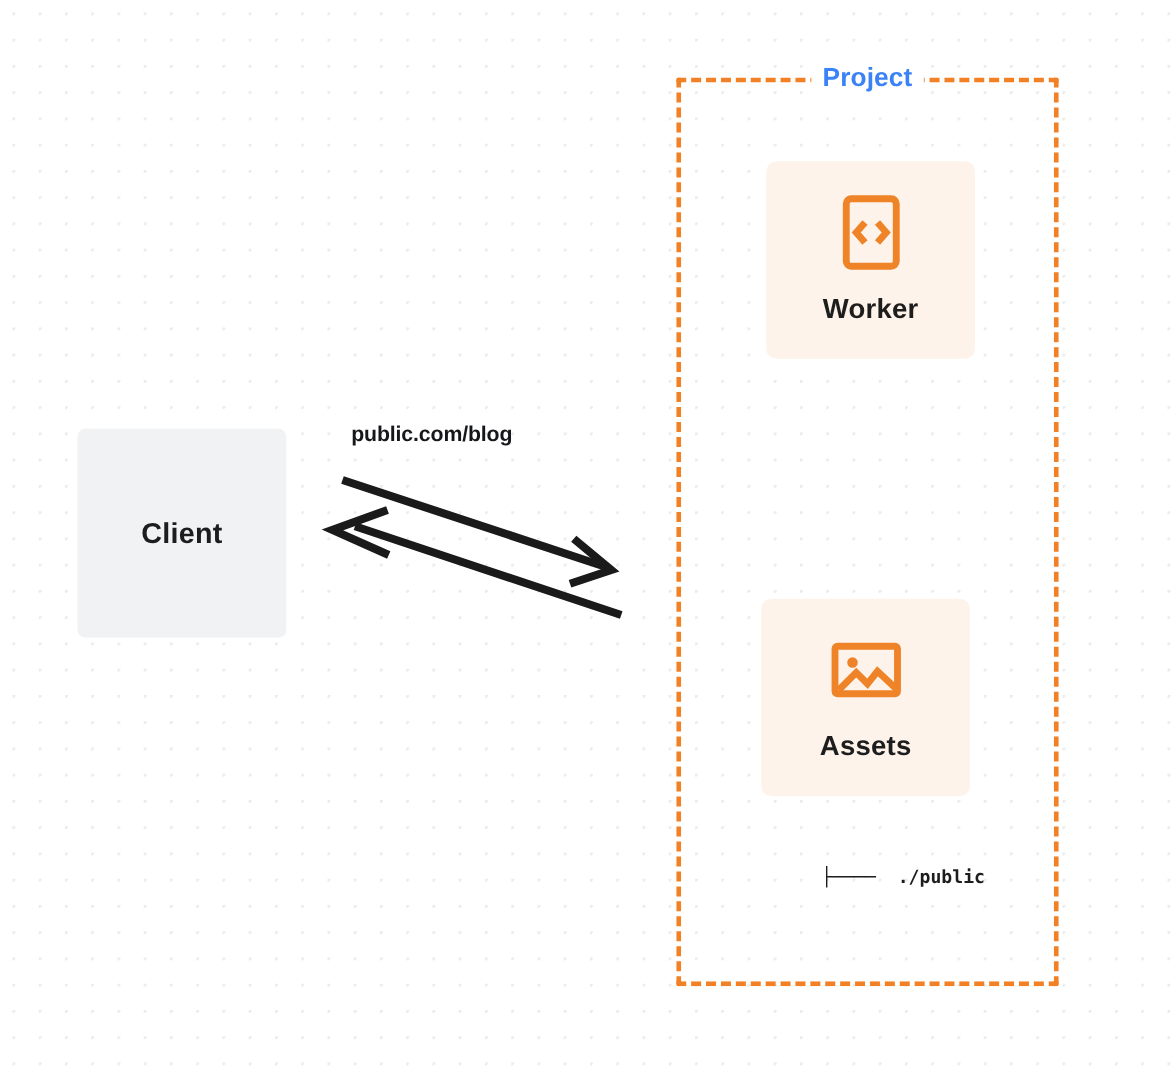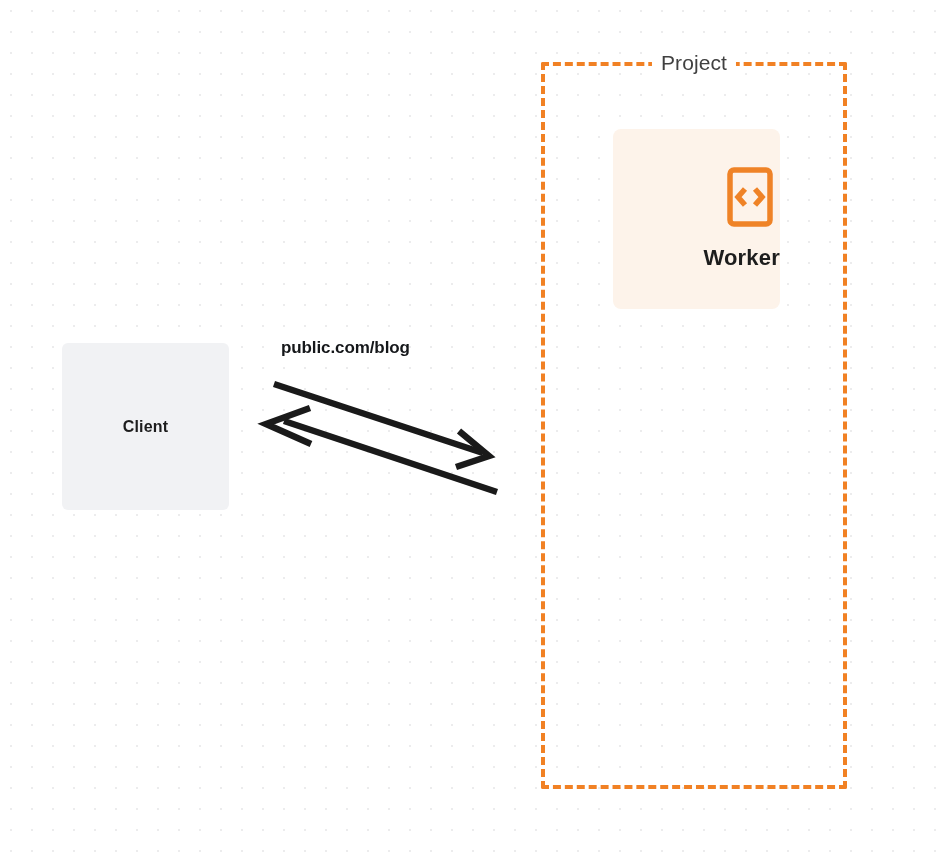--- a/index.html
+++ b/index.html
@@ -31,21 +31,21 @@
     top: 343px;
     width: 167px;
     height: 167px;
     background: #f1f2f4;
     border-radius: 6px;
     display: flex;
     align-items: center;
     justify-content: center;
   }
   .client-label {
-    font-size: 16px;
+    font-size: 23px;
     font-weight: bold;
     color: #1d1d1d;
     letter-spacing: 0.2px;
   }
 
   
   .arrows-svg {
     position: absolute;
     left: 0;
     top: 0;
@@ -77,36 +77,36 @@
     border-radius: 2px;
   }
   .project-title {
     position: absolute;
     left: 50%;
     top: -15px;
     transform: translateX(-50%);
     background: #ffffff;
     padding: 0 9px;
     font-size: 21px;
-    font-weight: normal;
-    color: #404040;
+    font-weight: bold;
+    color: #3b82f6;
     white-space: nowrap;
     letter-spacing: 0.1px;
   }
 
   
   .card {
     position: absolute;
     width: 167px;
-    height: 180px;
+    height: 158px;
     background: #fdf3ea;
     border-radius: 8px;
     display: flex;
     flex-direction: column;
-    align-items: flex-end;
+    align-items: center;
     justify-content: center;
   }
   .card-worker { left: 613px; top: 129px; }
   .card-assets { left: 609px; top: 479px; }
 
   .card-icon {
     width: 60px;
     height: 60px;
     display: block;
     margin-bottom: 18px;
@@ -164,18 +164,27 @@
 
   <div class="card card-worker">
     <svg class="card-icon" viewBox="0 0 60 60">
       <rect x="10" y="3" width="40" height="54" rx="4" ry="4" fill="none" stroke="#ef8327" stroke-width="5.5"></rect>
       <polyline points="25,22 18,30 25,38" fill="none" stroke="#ef8327" stroke-width="5.5" stroke-linecap="butt" stroke-linejoin="miter"></polyline>
       <polyline points="35,22 42,30 35,38" fill="none" stroke="#ef8327" stroke-width="5.5" stroke-linecap="butt" stroke-linejoin="miter"></polyline>
     </svg>
     <span class="card-label">Worker</span>
   </div>
 
+  <div class="card card-assets">
+    <svg class="card-icon" viewBox="0 0 60 60">
+      <rect x="5" y="11" width="50" height="38" rx="2" ry="2" fill="none" stroke="#ef8327" stroke-width="5.5"></rect>
+      <circle cx="19" cy="24" r="4.2" fill="#ef8327"></circle>
+      <polyline points="8,46 22,32 31,41 39,31 55,46" fill="none" stroke="#ef8327" stroke-width="5.5" stroke-linecap="butt" stroke-linejoin="miter"></polyline>
+    </svg>
+    <span class="card-label">Assets</span>
+  </div>
 
   <div class="file-tree">
+    <span class="file-tree-line">├────  ./public</span>
     
   </div>
 
 </div>
 
 </body></html>

